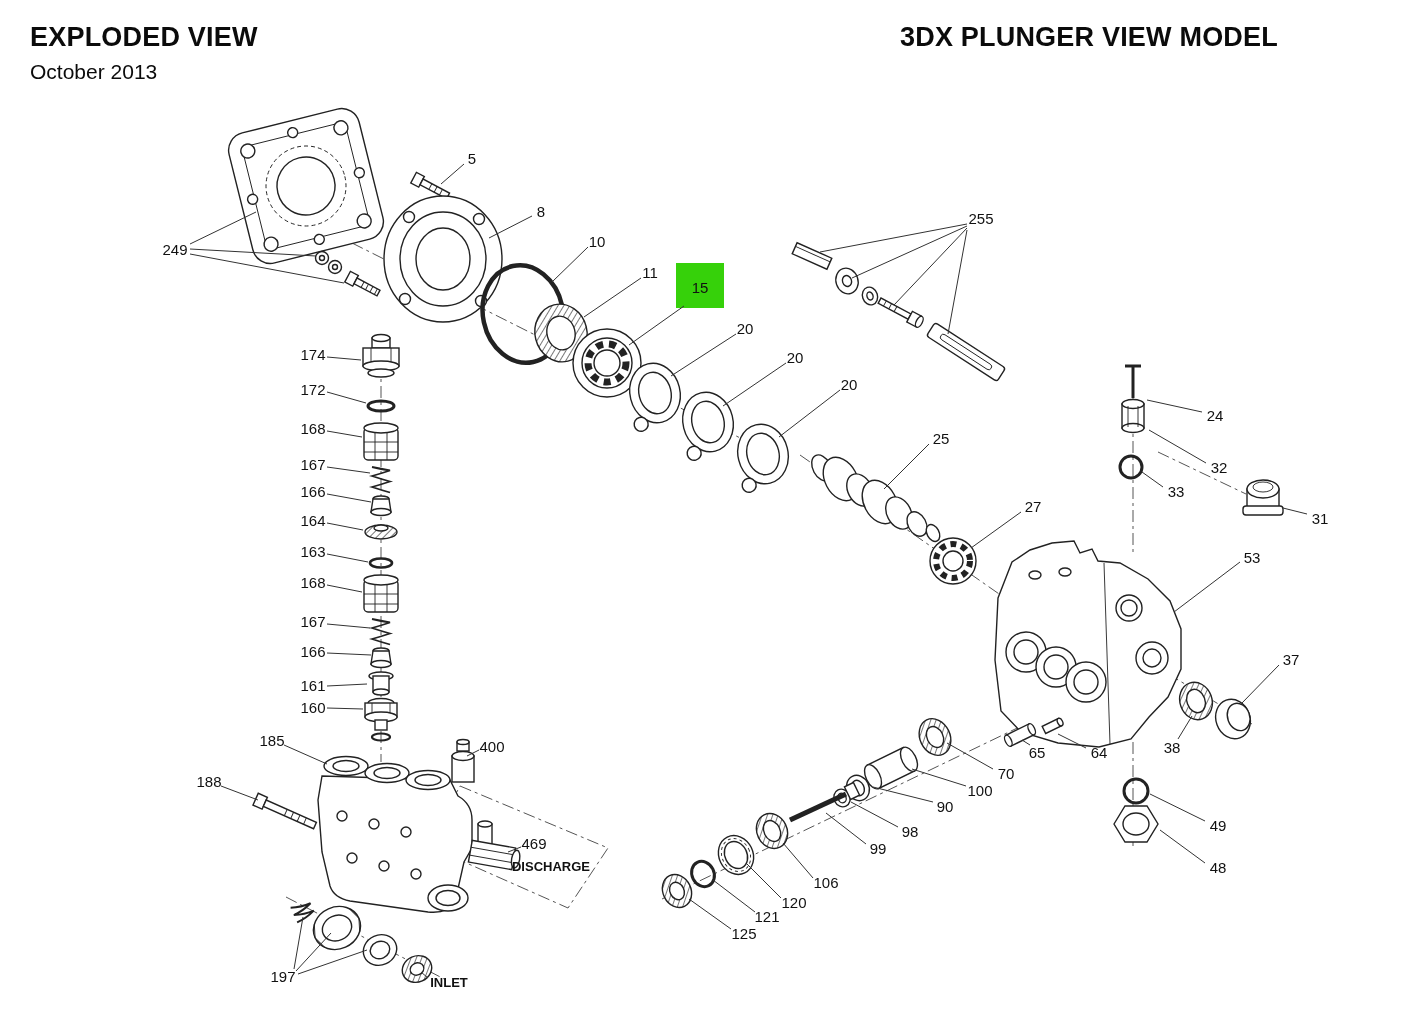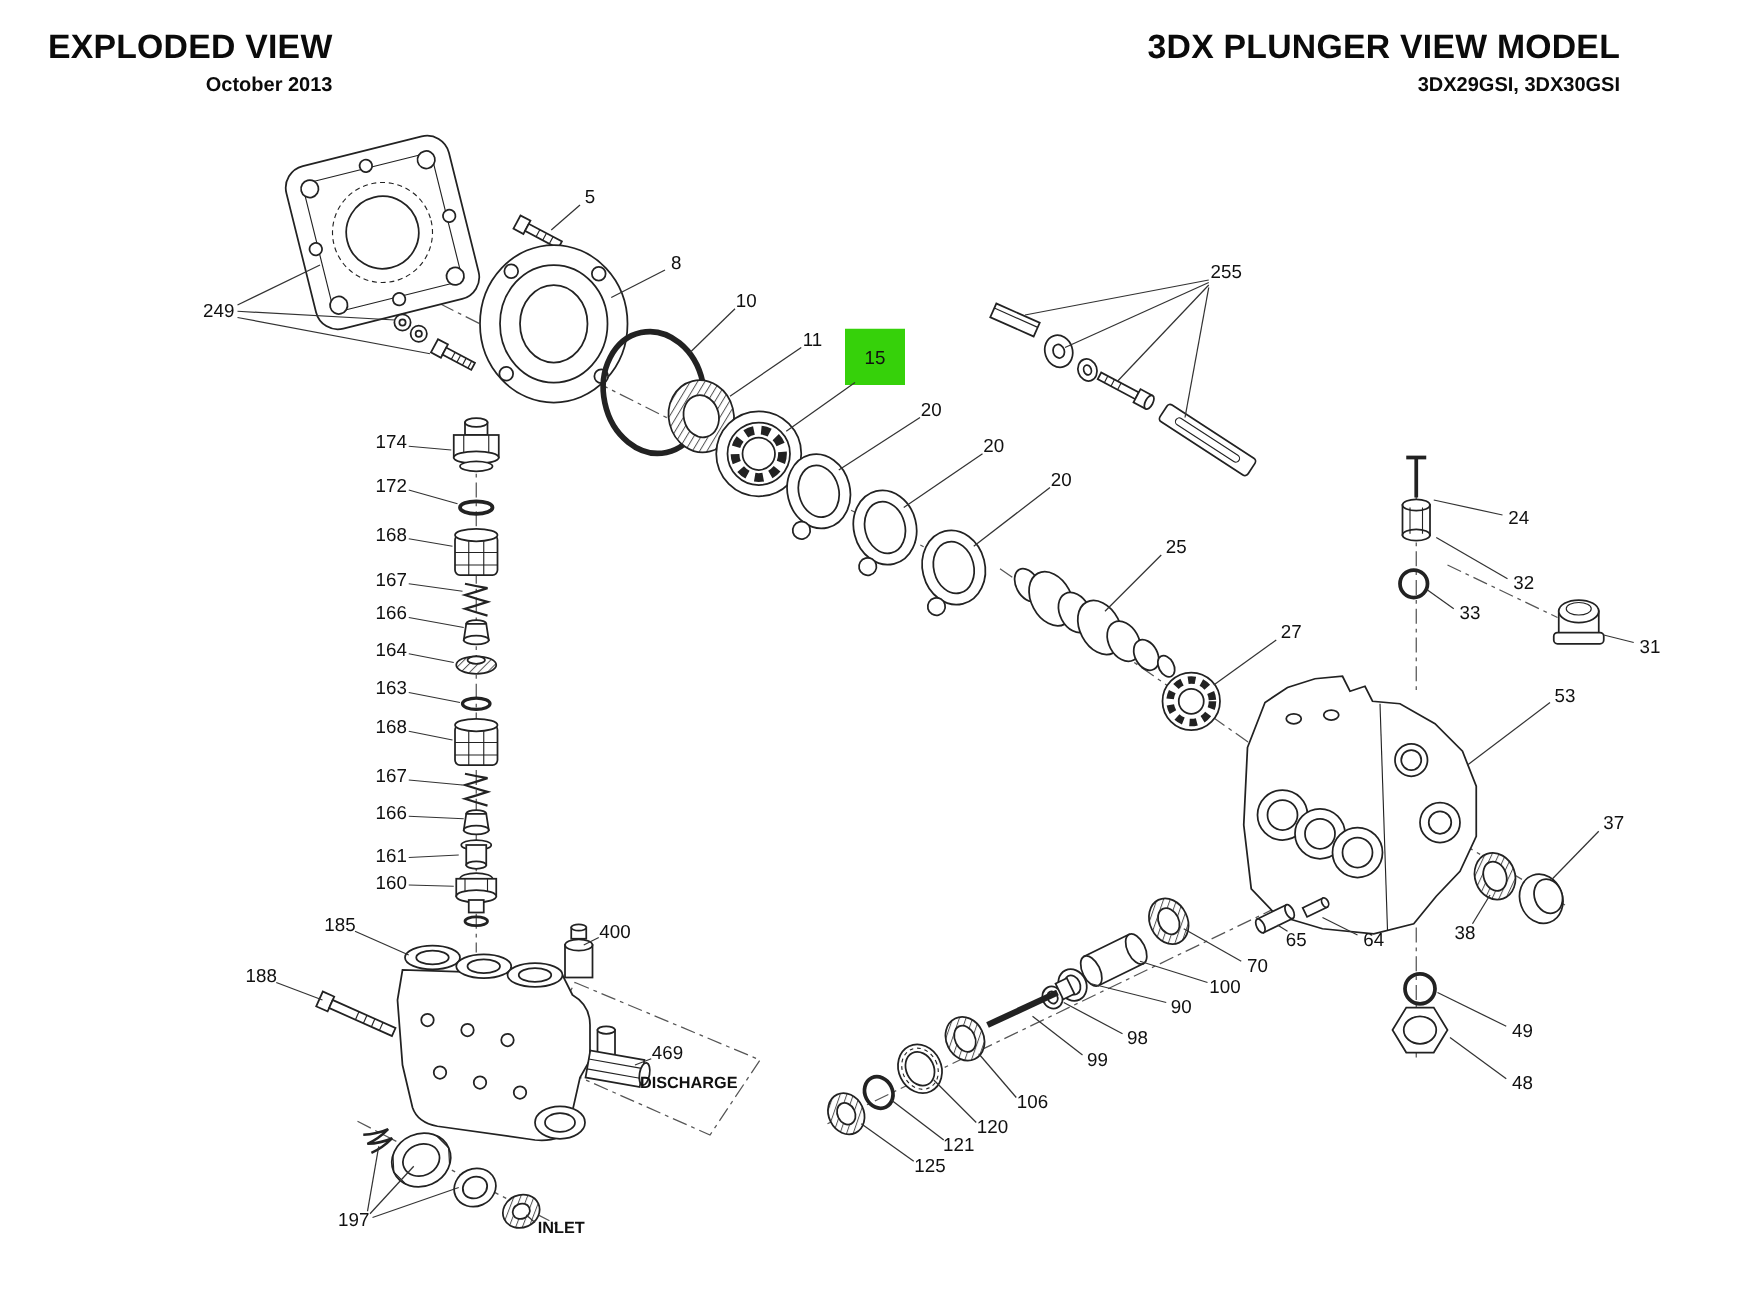--- a/index.html
+++ b/index.html
@@ -1,22 +1,22 @@
 <!DOCTYPE html>
 <html><head>
 <meta charset="utf-8">
 <style>
   html,body{margin:0;padding:0}
   body{width:1408px;height:1033px;position:relative;background:#fff;
        font-family:"Liberation Sans",sans-serif;color:#0b0b0b;overflow:hidden}
-  .hdr{position:absolute;text-align:right}
+  .hdr{position:absolute;text-align:left}
   .hdr-left{left:30px;top:22px;width:236px}
   .hdr-right{left:900px;top:22px;width:396px}
   .hdr-title{font-size:27px;font-weight:700;letter-spacing:.2px;white-space:nowrap}
-  .hdr-sub{font-size:16px;font-weight:700;margin-top:7px}
+  .hdr-sub{font-size:21px;font-weight:400;margin-top:7px}
   #diagram{position:absolute;left:0;top:0}
   .ln{fill:none;stroke:#222;stroke-width:1.4}
   .s{stroke:#222;stroke-width:1.4}
   .fill{fill:#fff;stroke:#222;stroke-width:1.4}
   .thin{fill:none;stroke:#222;stroke-width:.9}
   .oring{fill:none;stroke:#222;stroke-width:3.2}
   .axis{fill:none;stroke:#555;stroke-width:1;stroke-dasharray:12 4 3 4}
   .leader{stroke:#333;stroke-width:1}
   .part-label{font-size:15px;fill:#111;text-anchor:middle;dominant-baseline:central;
               font-family:"Liberation Sans",sans-serif}
@@ -24,21 +24,20 @@
 </style>
 </head>
 <body>
 
 <div class="hdr hdr-left">
   <div class="hdr-title">EXPLODED VIEW</div>
   <div class="hdr-sub">October 2013</div>
 </div>
 <div class="hdr hdr-right">
   <div class="hdr-title">3DX PLUNGER VIEW MODEL</div>
-  <div class="hdr-sub">3DX29GSI, 3DX30GSI</div>
 </div>
 
 <svg id="diagram" width="1408" height="1033" viewBox="0 0 1408 1033" xmlns="http://www.w3.org/2000/svg">
   <defs>
     <pattern id="hatch" width="5" height="5" patternUnits="userSpaceOnUse" patternTransform="rotate(45)">
       <rect width="5" height="5" fill="#ffffff"></rect>
       <line x1="0" y1="0" x2="0" y2="5" stroke="#555" stroke-width="1.6"></line>
     </pattern>
   </defs>
 

